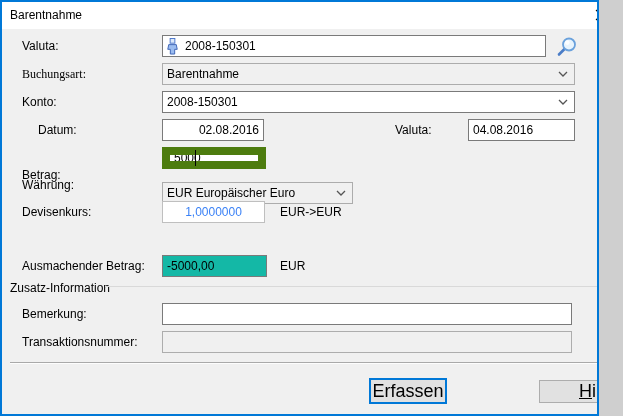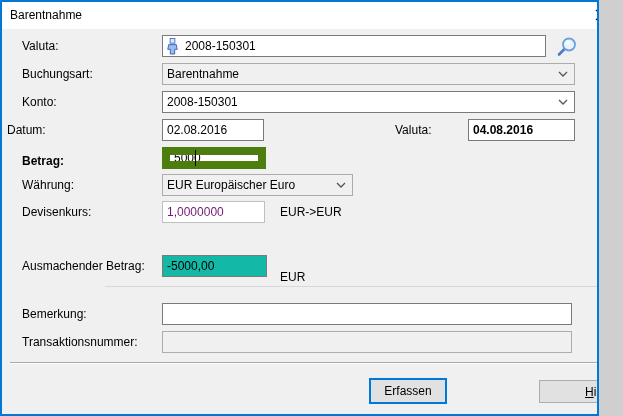--- a/index.html
+++ b/index.html
@@ -14,39 +14,39 @@
   .title { position:absolute; left:8px; top:6px; font-size:12px; }
   .closebtn { position:absolute; right:4px; top:0; width:32px; height:26px;
     background:transparent; border:none; display:flex; align-items:center; justify-content:center; padding:0; cursor:default; }
   .lbl { position:absolute; white-space:nowrap; line-height:14px; }
   .txt {
     position:absolute; height:22px; border:1px solid #7a7a7a; background:#fff;
     font-family:"Liberation Sans", sans-serif; font-size:12px; color:#000;
     padding:0 4px; margin:0; outline:none;
   }
   .txt.focused { border:8px solid #4d7c0f; }
-  .txt.dim { border-color:#bfbfbf; color:#701a75; }
+  .txt.dim { border-color:#bfbfbf; color:#3b82f6;text-align:center; }
   .txt.ro { background:#14b8a6; border-color:#7a7a7a; color:#000; }
   .txt.disabled { background:#f0f0f0; border-color:#adadad; }
   .combo {
     position:absolute; height:22px; border:1px solid #acacac; background:#f0f0f0;
     display:flex; align-items:center; padding:0 6px 0 4px; cursor:default;
   }
   .combo.editable { background:#fff; border-color:#7a7a7a; }
   .combo .arrow { margin-left:auto; display:flex; align-items:center; }
   .icon-person { position:absolute; left:164px; top:36px; }
   .searchbtn { position:absolute; left:550px; top:31px; width:30px; height:28px;
     background:transparent; border:none; padding:0; display:flex; align-items:center; justify-content:center; }
   .caret { position:absolute; left:193px; top:148px; width:1px; height:16px; background:#000; }
   .groupline { position:absolute; height:0; border-top:1px solid #d9d9d9; }
   .sep { position:absolute; left:8px; top:360px; width:603px; height:0;
     border-top:1px solid #a9a9a9; border-bottom:1px solid #fdfdfd; }
   .btn {
     position:absolute; height:23px; background:#e1e1e1; border:1px solid #adadad;
-    font-family:"Liberation Sans", sans-serif; font-size:12px; color:#000; padding:0; cursor:default;
+    font-family:"Liberation Sans", sans-serif; font-size:18px; color:#000; padding:0; cursor:default;
   }
   .btn.default { height:26px; border:2px solid #0078d7; }
   .accel { text-decoration:underline; }
 </style>
 </head>
 <body>
 
 <div class="dlg">
 
   <div class="titlebar">
@@ -68,67 +68,68 @@
     </svg>
   </span>
   <button class="searchbtn">
     <svg width="24" height="24" viewBox="0 0 24 24">
       <line x1="9.5" y1="14" x2="4" y2="19.5" stroke="#4a7cc7" stroke-width="2.6" stroke-linecap="round"></line>
       <circle cx="14" cy="9.5" r="6" fill="#e8f4fd" stroke="#6aa1dc" stroke-width="1.8"></circle>
       <circle cx="12.3" cy="7.6" r="2.4" fill="#ffffff" opacity="0.85"></circle>
     </svg>
   </button>
 
-  <span class="lbl" style="left:20px; top:65px;">Buchungsart:</span>
+  <span class="lbl" style="left:20px; top:65px;font-family:Liberation Serif, serif;">Buchungsart:</span>
   <div class="combo" style="left:160px; top:61px; width:413px;">
     <span>Barentnahme</span>
     <span class="arrow">
       <svg width="10" height="6" viewBox="0 0 10 6">
           <polyline points="1,1 5,5 9,1" fill="none" stroke="#555" stroke-width="1.3"></polyline>
         </svg>
     </span>
   </div>
 
   <span class="lbl" style="left:20px; top:93px;">Konto:</span>
   <div class="combo editable" style="left:160px; top:89px; width:413px;">
     <span>2008-150301</span>
     <span class="arrow">
       <svg width="10" height="6" viewBox="0 0 10 6">
           <polyline points="1,1 5,5 9,1" fill="none" stroke="#555" stroke-width="1.3"></polyline>
         </svg>
     </span>
   </div>
 
-  <span class="lbl" style="left:5px; top:121px;">Datum:</span>
-  <input class="txt" style="left: 160px; top: 117px; width: 102px;" value="02.08.2016">
+  <span class="lbl" style="left:36px; top:121px;">Datum:</span>
+  <input class="txt" style="left: 160px; top: 117px; width: 102px; text-align: right;" value="02.08.2016">
   <span class="lbl" style="left:393px; top:121px;">Valuta:</span>
-  <input class="txt" style="left: 466px; top: 117px; width: 107px; font-weight: bold;" value="04.08.2016">
+  <input class="txt" style="left: 466px; top: 117px; width: 107px;" value="04.08.2016">
 
-  <span class="lbl" style="left:20px; top:152px;font-weight:bold;">Betrag:</span>
+  <span class="lbl" style="left:20px; top:166px;">Betrag:</span>
   <input class="txt focused" style="left: 160px; top: 145px; width: 104px;" value="5000">
   <span class="caret"></span>
 
   <span class="lbl" style="left:20px; top:176px;">Währung:</span>
-  <div class="combo" style="left:160px; top:172px; width:191px;">
+  <div class="combo" style="left:160px; top:180px; width:191px;">
     <span>EUR Europäischer Euro</span>
     <span class="arrow">
       <svg width="10" height="6" viewBox="0 0 10 6">
           <polyline points="1,1 5,5 9,1" fill="none" stroke="#555" stroke-width="1.3"></polyline>
         </svg>
     </span>
   </div>
 
   <span class="lbl" style="left:20px; top:203px;">Devisenkurs:</span>
   <input class="txt dim" style="left: 160px; top: 199px; width: 103px;" disabled="" value="1,0000000">
   <span class="lbl" style="left:278px; top:203px;">EUR-&gt;EUR</span>
 
   <span class="lbl" style="left:20px; top:257px;">Ausmachender Betrag:</span>
   <input class="txt ro" style="left: 160px; top: 253px; width: 105px;" readonly="" value="-5000,00">
-  <span class="lbl" style="left:278px; top:268px;text-align:right;">EUR</span>
+  <span class="lbl" style="left:278px; top:257px;text-align:right;">EUR</span>
 
+  <span class="lbl" style="left:8px; top:279px;">Zusatz-Information</span>
   <div class="groupline" style="left:103px; top:284px; width:508px;"></div>
 
   <span class="lbl" style="left:20px; top:305px;">Bemerkung:</span>
   <input class="txt" style="left: 160px; top: 301px; width: 410px;" value="">
 
   <span class="lbl" style="left:20px; top:333px;">Transaktionsnummer:</span>
   <input class="txt disabled" style="left: 160px; top: 329px; width: 410px;" disabled="" value="">
 
   <div class="sep"></div>
 

